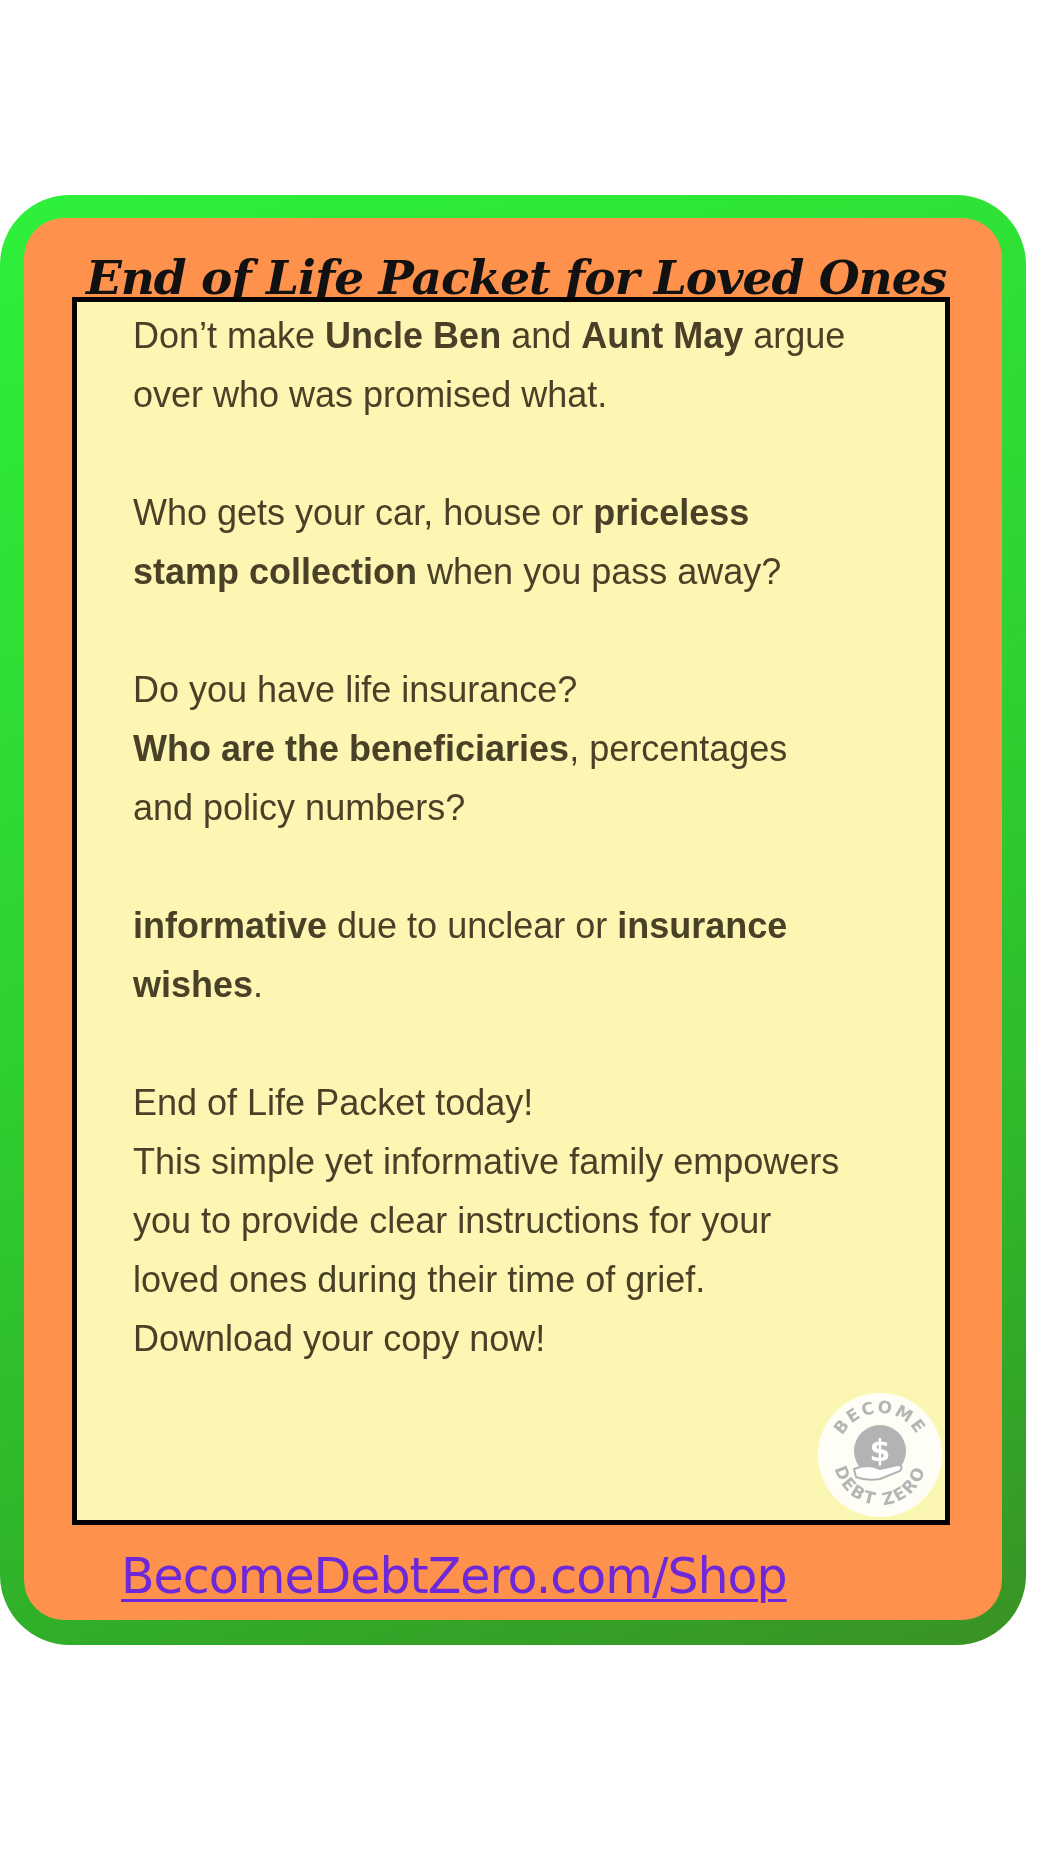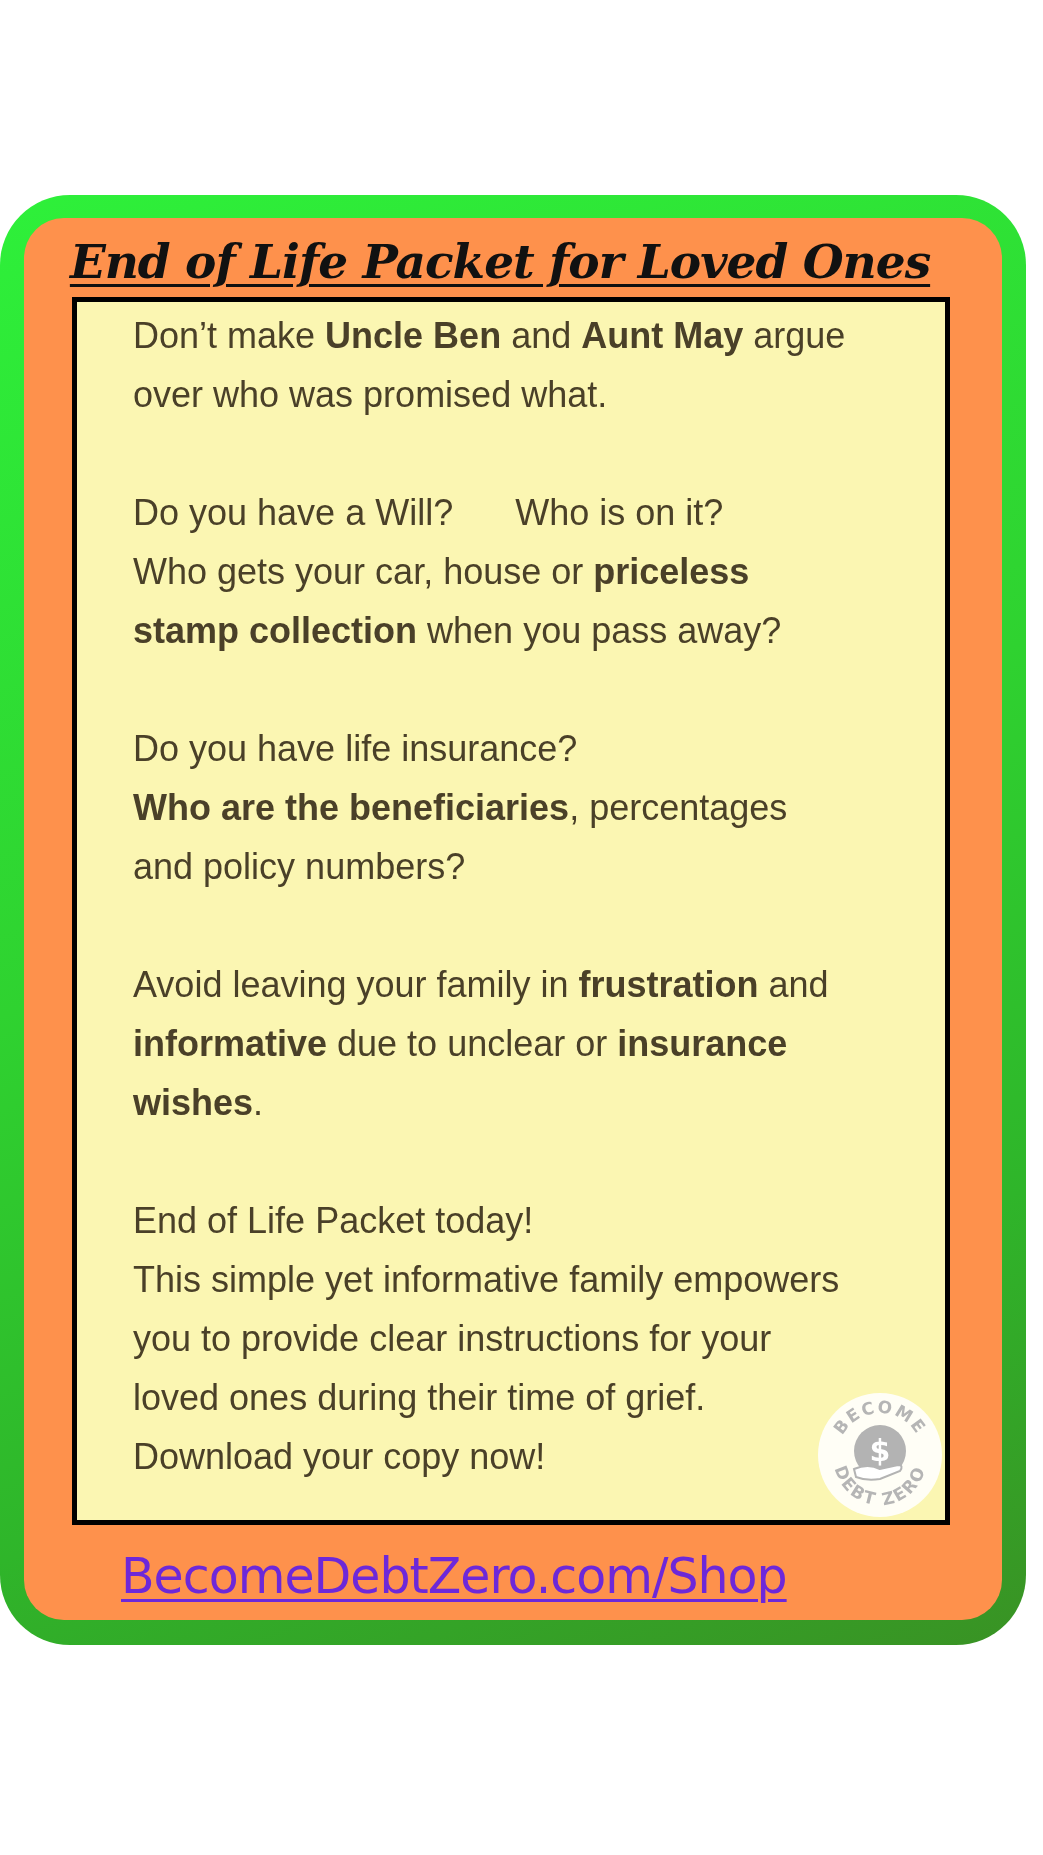--- a/index.html
+++ b/index.html
@@ -10,21 +10,21 @@
     background: linear-gradient(160deg, #2ef03a 0%, #2fd230 45%, #2fb52a 75%, #399224 100%);
   }
   .orange-panel {
     position:absolute; left:24px; top:218px; width:978px; height:1402px;
     border-radius:40px; background:#fe914c;
   }
   .title {
     position:absolute; left:0; top:234px; width:1000px; text-align:center;
     font-family:"DejaVu Serif", serif; font-style:italic; font-size:47px;
     color:#111; text-decoration:underline; text-decoration-thickness:3px;
-    text-underline-offset:6px; letter-spacing:-1px; margin:0;
+    text-underline-offset:6px; letter-spacing:-1px; margin:16px;
   }
   .text-box {
     position:absolute; left:72px; top:297px; width:878px; height:1228px;
     background:#fbf6b2; border:5px solid #000; box-sizing:border-box;
   }
   .body-text {
     position:absolute; left:56px; top:4px; width:800px;
     font-family:"Liberation Sans", sans-serif; font-size:36px; line-height:59px;
     color:#4a4028;
   }
@@ -49,29 +49,27 @@
 <div class="green-frame"></div>
 <div class="orange-panel"></div>
 
 <h1 class="title">End of Life Packet for Loved Ones</h1>
 
 <div class="text-box">
   <div class="body-text">
     <p><span>Don’t make </span><b>Uncle Ben</b><span> and </span><b>Aunt May</b><span> argue</span></p>
     <p>over who was promised what.</p>
     <div class="gap"></div>
-    <p><span>Do you have a Will?</span><span class="tab"></span><span>Who is on it?</span></p>
     <p><span>Who gets your car, house or </span><b>priceless</b></p>
     <p><b>stamp collection</b><span> when you pass away?</span></p>
     <div class="gap"></div>
     <p>Do you have life insurance?</p>
     <p><b>Who are the beneficiaries</b><span>, percentages</span></p>
     <p>and policy numbers?</p>
     <div class="gap"></div>
-    <p><span>Avoid leaving your family in </span><b>frustration</b><span> and</span></p>
     <p><b>informative</b><span> due to unclear or </span><b>insurance</b></p>
     <p><b>wishes</b><span>.</span></p>
     <div class="gap"></div>
     <p>End of Life Packet today!</p>
     <p>This simple yet informative family empowers</p>
     <p>you to provide clear instructions for your</p>
     <p>loved ones during their time of grief.</p>
     <p>Download your copy now!</p>
   </div>
 </div>

